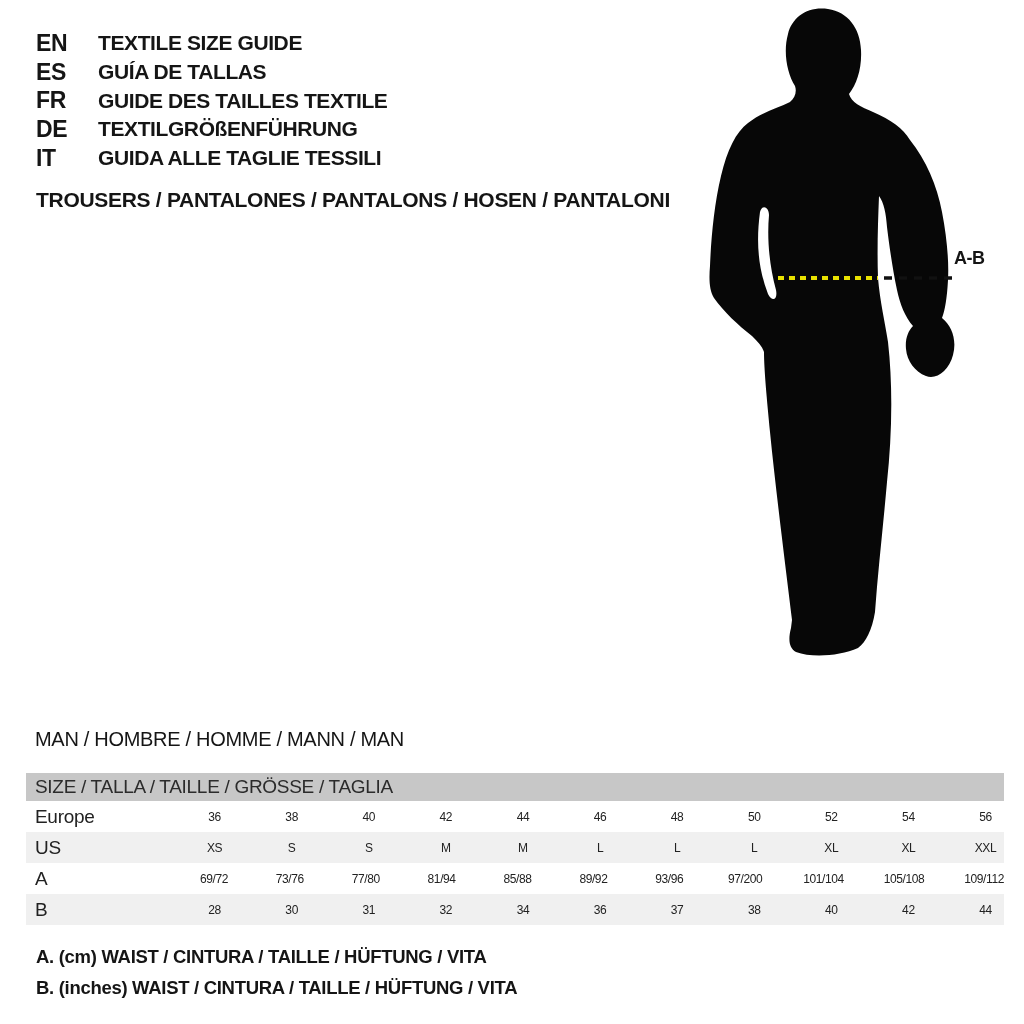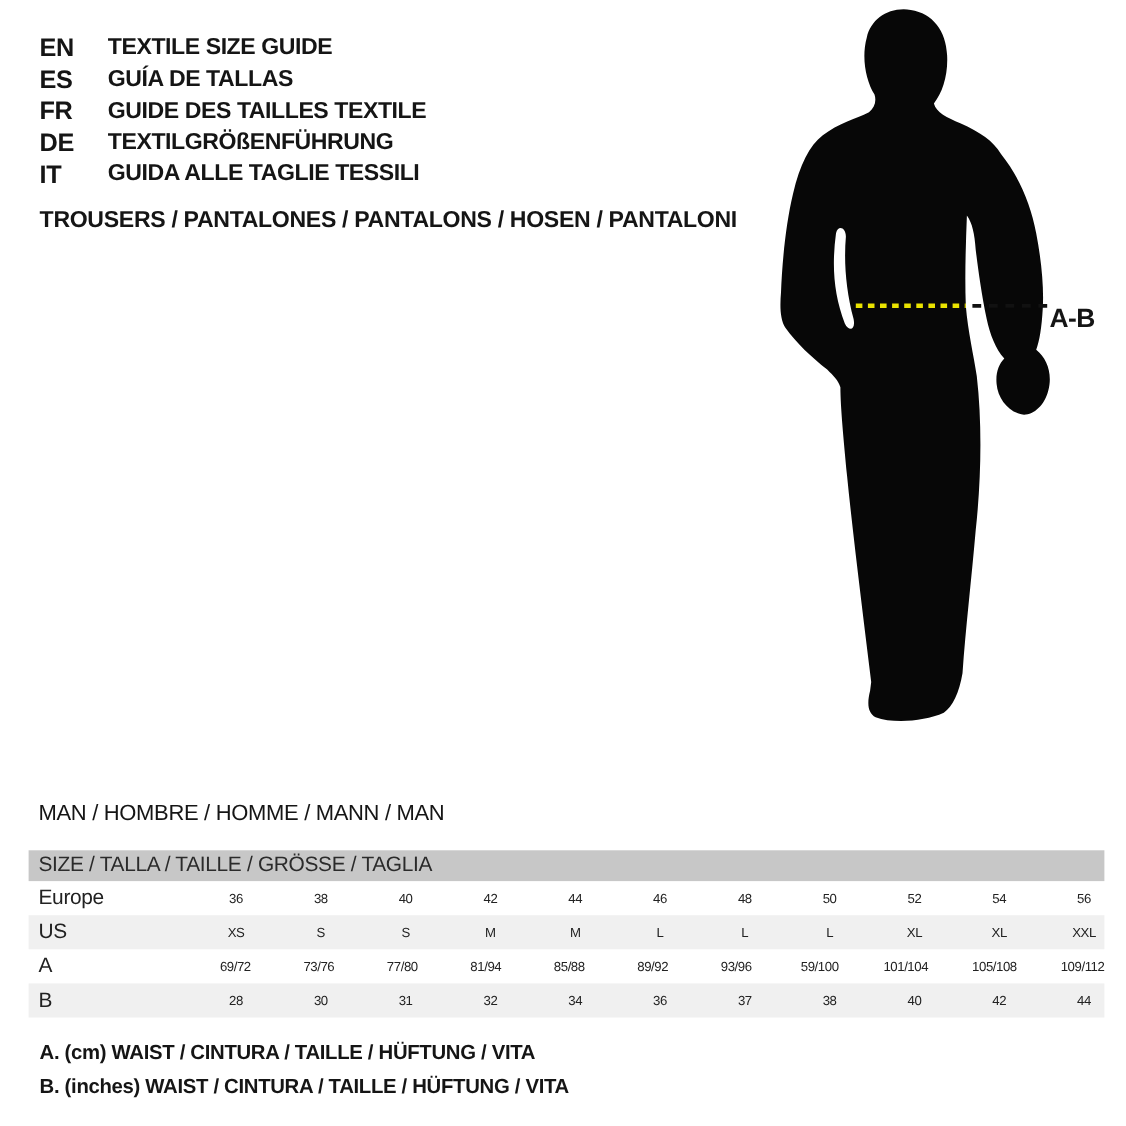--- a/index.html
+++ b/index.html
@@ -16,21 +16,21 @@
   .lang-row{display:flex;height:28.7px;align-items:center;}
   .lang-code{width:62px;font-size:23px;font-weight:700;letter-spacing:-.4px;}
   .lang-label{font-size:21px;font-weight:700;letter-spacing:-.4px;white-space:nowrap;}
 
   
   .category-title{left:36px;top:188px;font-size:21px;font-weight:700;letter-spacing:-.3px;white-space:nowrap;}
   .section-title{left:35px;top:728px;font-size:20px;font-weight:400;letter-spacing:-.3px;white-space:nowrap;}
 
   
   .figure{left:680px;top:0px;width:344px;height:690px;}
-  .measure-label{left:954px;top:276px;font-size:24px;font-weight:700;letter-spacing:-.5px;}
+  .measure-label{left:954px;top:248px;font-size:18px;font-weight:700;letter-spacing:-.5px;}
 
   
   .size-table{left:26px;top:773px;width:978px;}
   .size-table-header{
     height:28px;background:var(--header-bg,#c7c7c7);
     display:flex;align-items:center;padding-left:9px;box-sizing:border-box;
     font-size:19px;font-weight:400;letter-spacing:-.3px;color:#2b2b2b;text-align:center;
   }
   .t-row{display:flex;height:31px;align-items:center;gap:40px;}
   .t-row.shaded{background:var(--shaded-bg,#f0f0f0);}
@@ -151,21 +151,21 @@
       </div>
       <div class="t-row">
         <div class="row-label">A</div>
         <div class="t-cell">69/72</div>
         <div class="t-cell">73/76</div>
         <div class="t-cell">77/80</div>
         <div class="t-cell">81/94</div>
         <div class="t-cell">85/88</div>
         <div class="t-cell">89/92</div>
         <div class="t-cell">93/96</div>
-        <div class="t-cell">59/100</div>
+        <div class="t-cell">97/200</div>
         <div class="t-cell">101/104</div>
         <div class="t-cell">105/108</div>
         <div class="t-cell">109/112</div>
       </div>
       <div class="t-row shaded">
         <div class="row-label">B</div>
         <div class="t-cell">28</div>
         <div class="t-cell">30</div>
         <div class="t-cell">31</div>
         <div class="t-cell">32</div>

